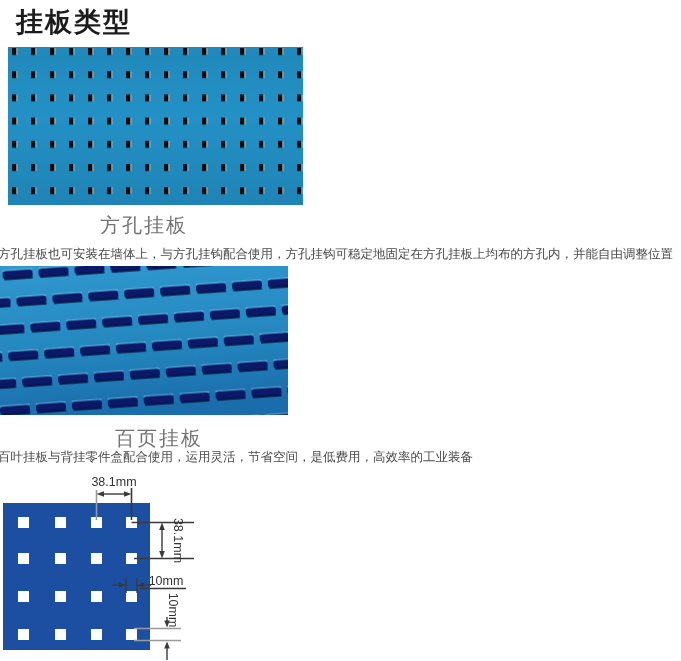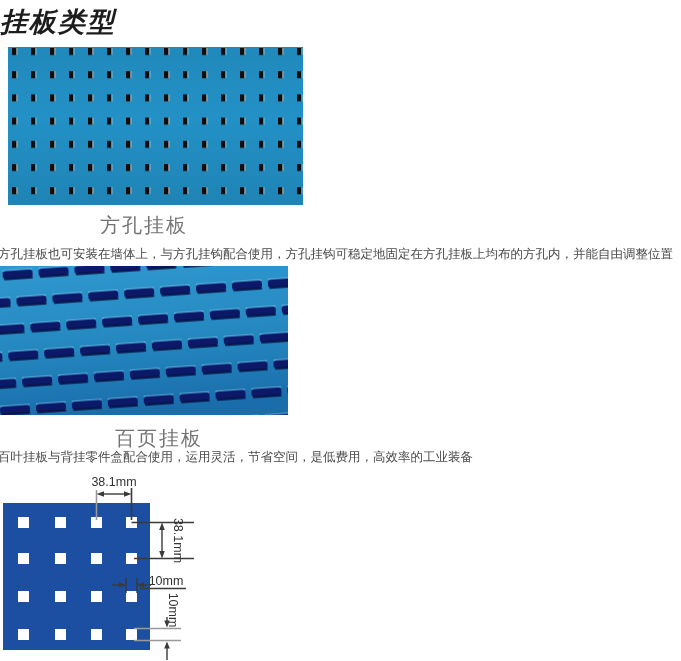--- a/index.html
+++ b/index.html
@@ -2,22 +2,22 @@
 <html><head>
 <meta charset="utf-8">
 <style>
   html,body{margin:0;padding:0;}
   body{
     width:681px;height:661px;background:#ffffff;position:relative;overflow:hidden;
     font-family:"Liberation Sans","DejaVu Sans",sans-serif;
   }
   .abs{position:absolute;}
   h1.page-title{
-    left:0;top:6px;margin:0;font-size:27px;line-height:32px;font-weight:bold;
-    color:#1c1c1c;letter-spacing:2px;font-style:italic;
+    left:16px;top:6px;margin:0;font-size:27px;line-height:32px;font-weight:bold;
+    color:#1c1c1c;letter-spacing:2px;
   }
   h2.section-heading{
     margin:0;font-size:20px;line-height:30px;font-weight:normal;color:#737373;
     letter-spacing:2px;text-align:center;
   }
   .heading-1{left:0;top:210px;width:288px;}
   .heading-2{left:16px;top:423px;width:286px;}
   p.section-desc{
     margin:0;font-size:12.5px;line-height:17px;color:#4a4a4a;white-space:nowrap;
   }

